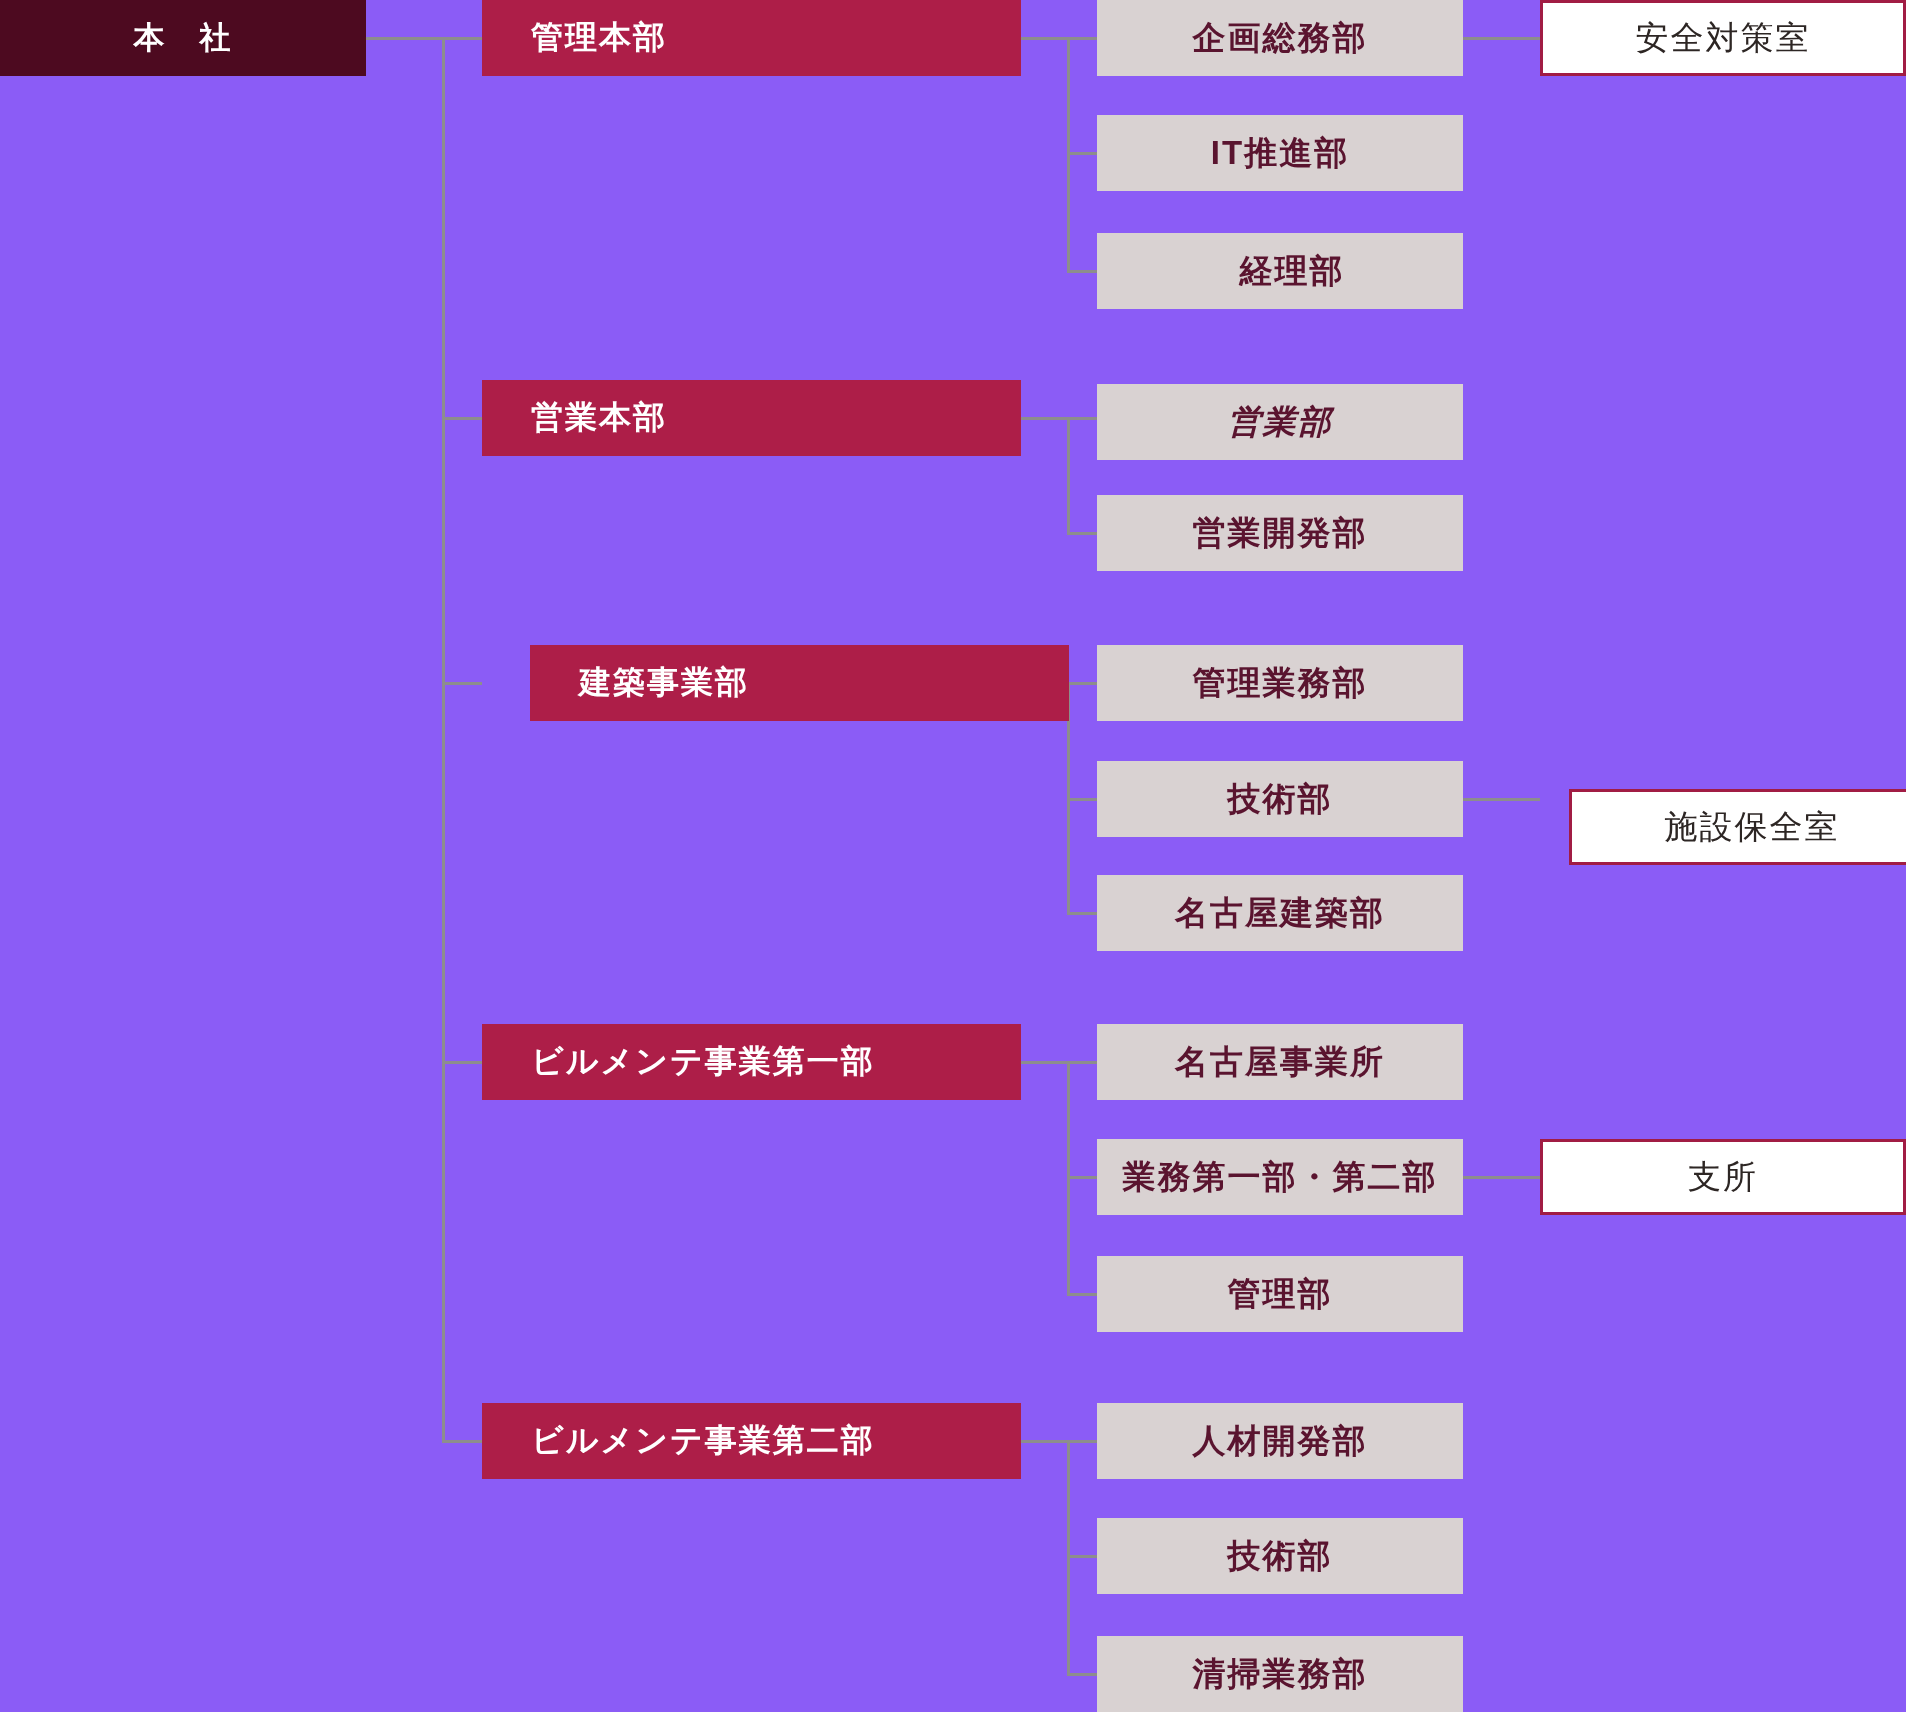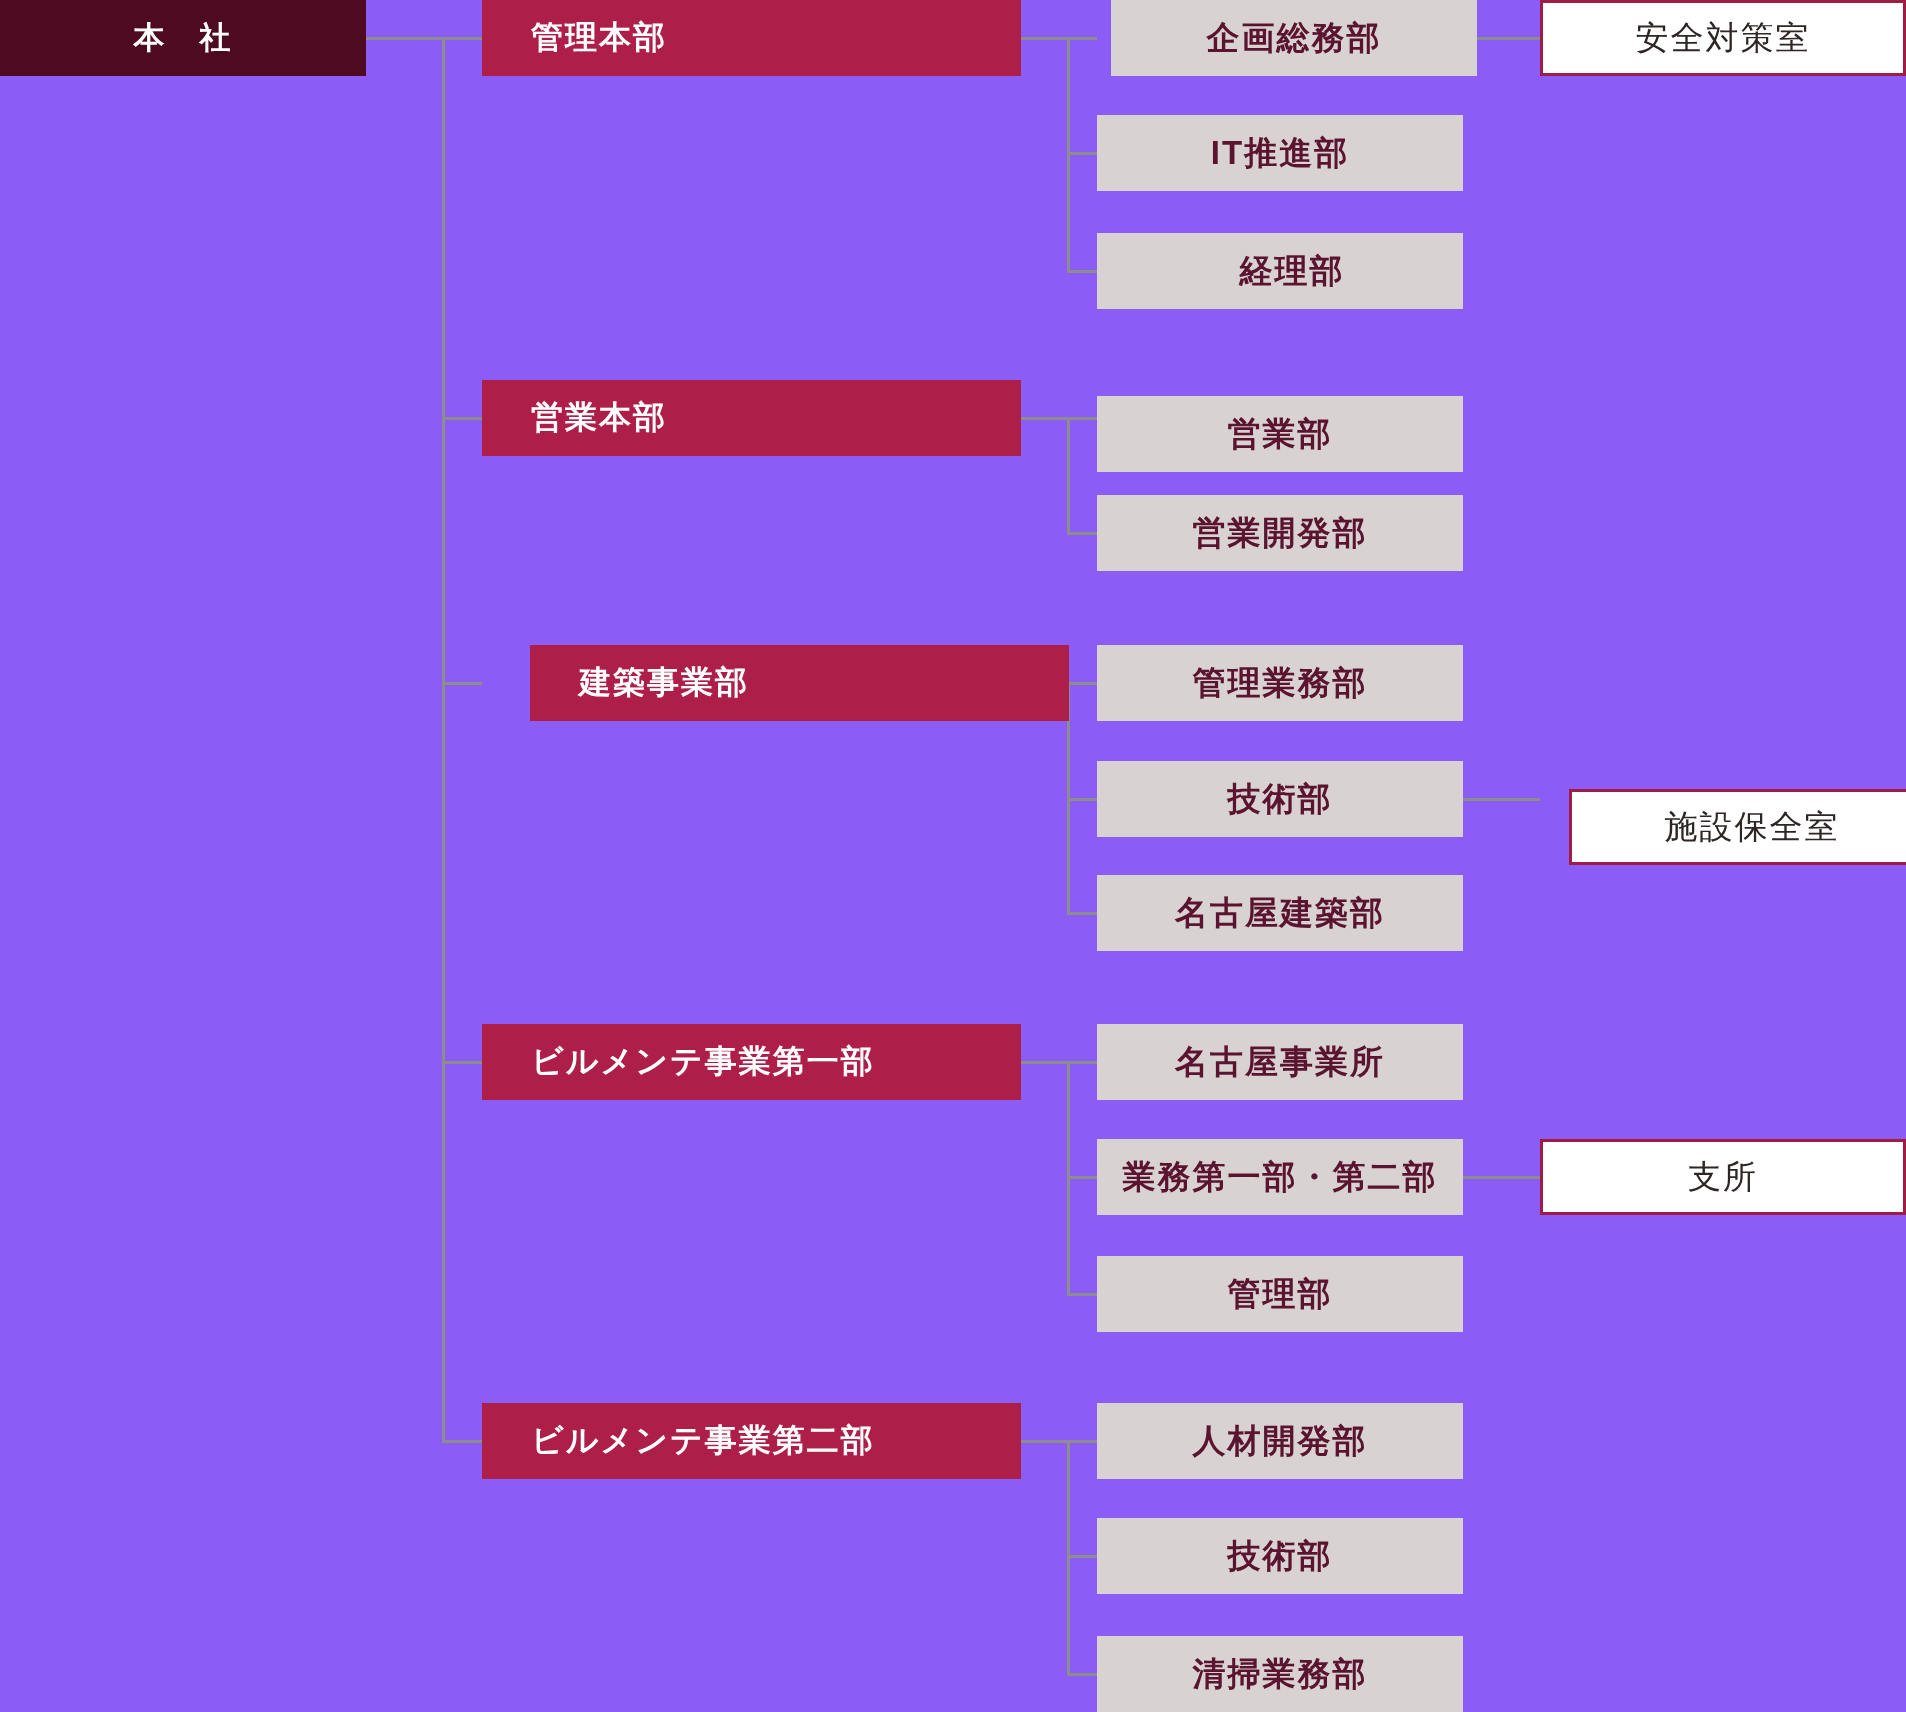--- a/index.html
+++ b/index.html
@@ -110,24 +110,24 @@
   </div>
 
   <div class="box root-box">本　社</div>
 
   <div class="box division-box" style="top:0;">管理本部</div>
   <div class="box division-box" style="top:380px;">営業本部</div>
   <div class="box division-box" style="top:645px;margin-left:48px;">建築事業部</div>
   <div class="box division-box" style="top:1024px;">ビルメンテ事業第一部</div>
   <div class="box division-box" style="top:1403px;">ビルメンテ事業第二部</div>
 
-  <div class="box dept-box" style="top:0;margin-left:14px;">企画総務部</div>
+  <div class="box dept-box" style="top:0;">企画総務部</div>
   <div class="box dept-box" style="top:115px;">IT推進部</div>
   <div class="box dept-box" style="top:233px;padding-left:24px;">経理部</div>
-  <div class="box dept-box" style="top:396px;">営業部</div>
+  <div class="box dept-box" style="top:384px;font-style:italic;">営業部</div>
   <div class="box dept-box" style="top:495px;">営業開発部</div>
   <div class="box dept-box" style="top:645px;">管理業務部</div>
   <div class="box dept-box" style="top:761px;">技術部</div>
   <div class="box dept-box" style="top:875px;">名古屋建築部</div>
   <div class="box dept-box" style="top:1024px;">名古屋事業所</div>
   <div class="box dept-box" style="top:1139px;">業務第一部・第二部</div>
   <div class="box dept-box" style="top:1256px;">管理部</div>
   <div class="box dept-box" style="top:1403px;">人材開発部</div>
   <div class="box dept-box" style="top:1518px;">技術部</div>
   <div class="box dept-box" style="top:1636px;">清掃業務部</div>

